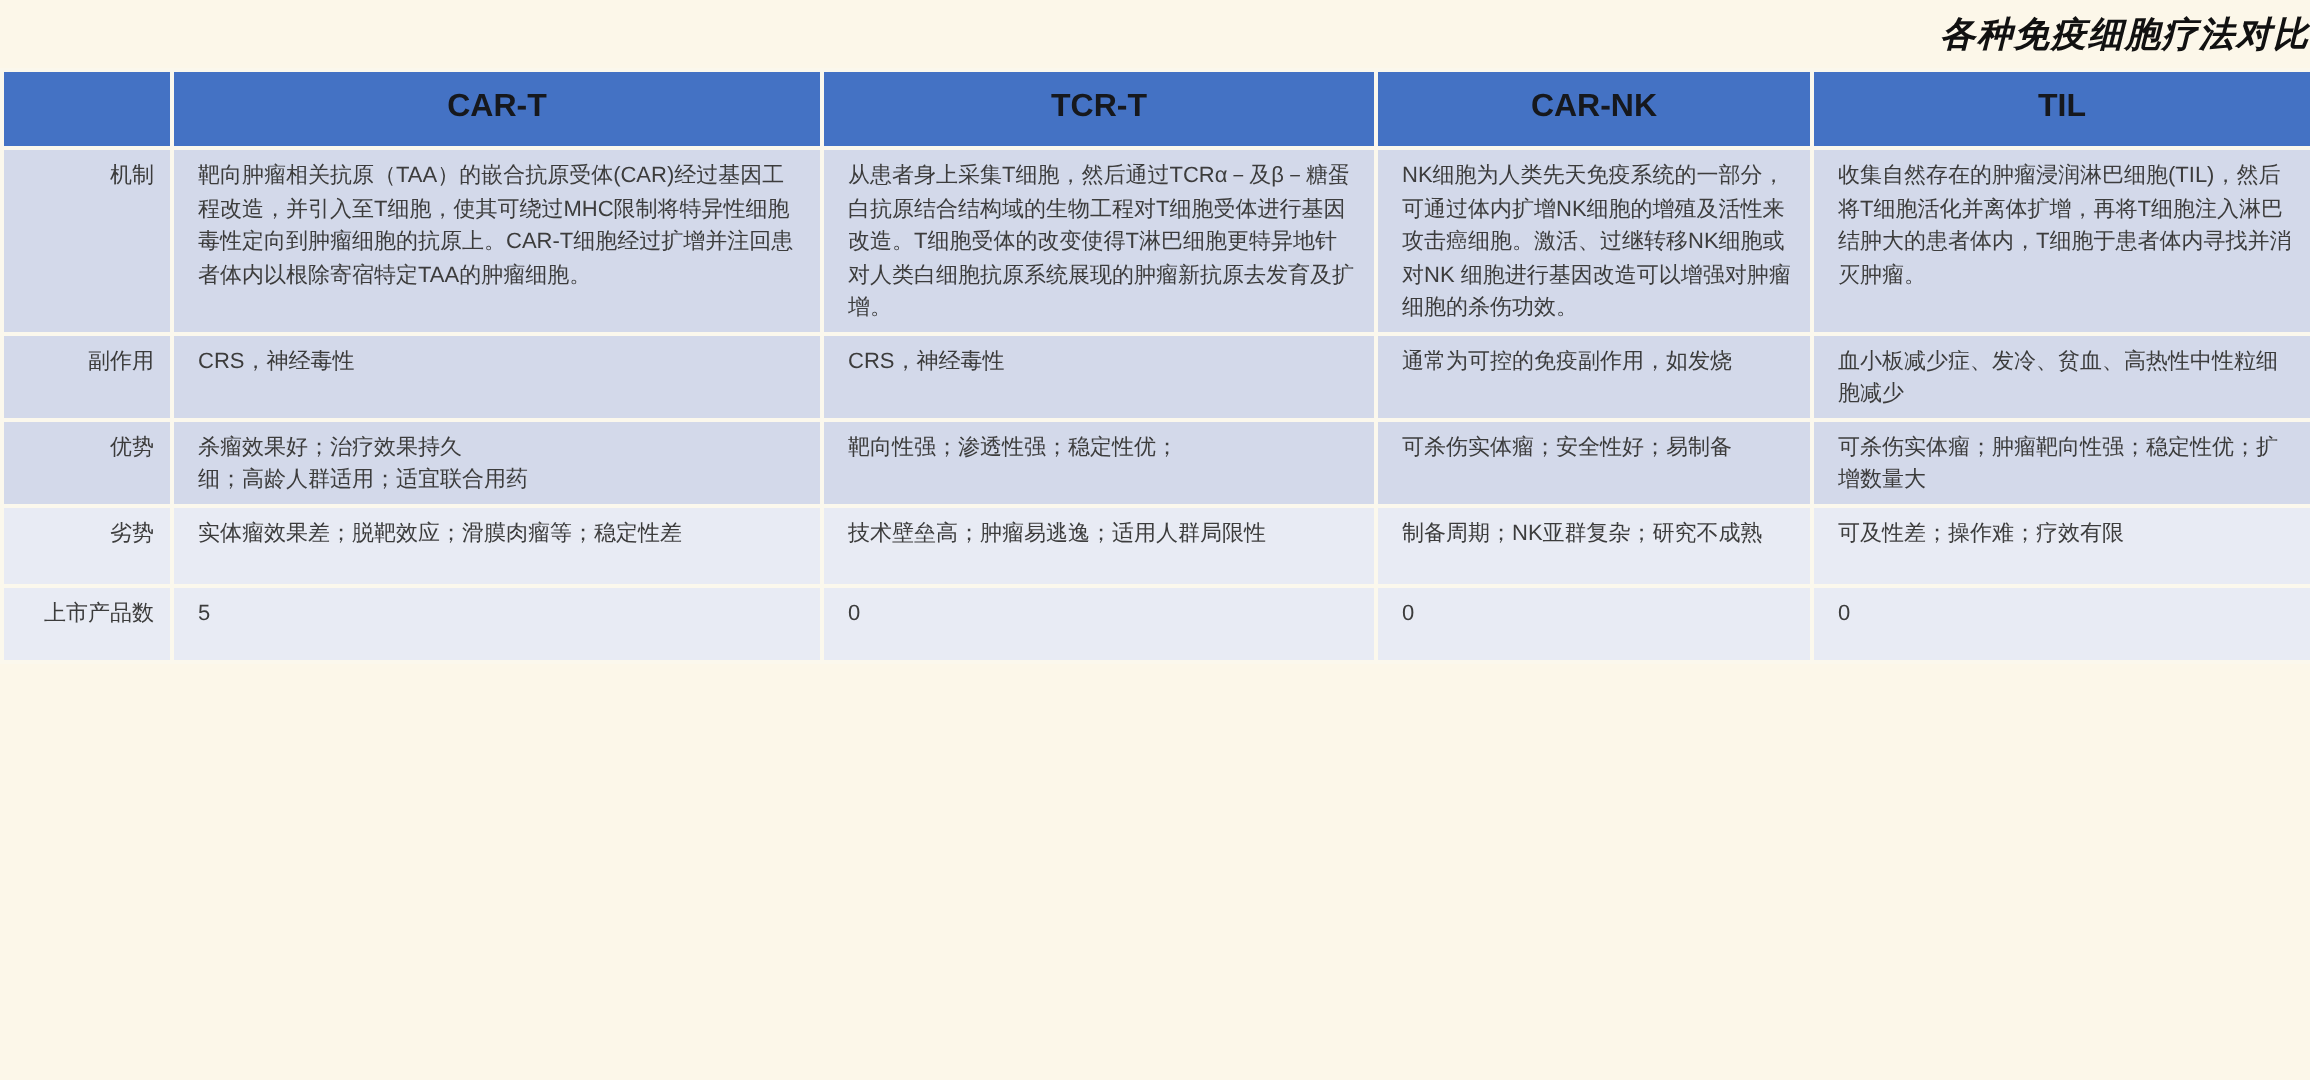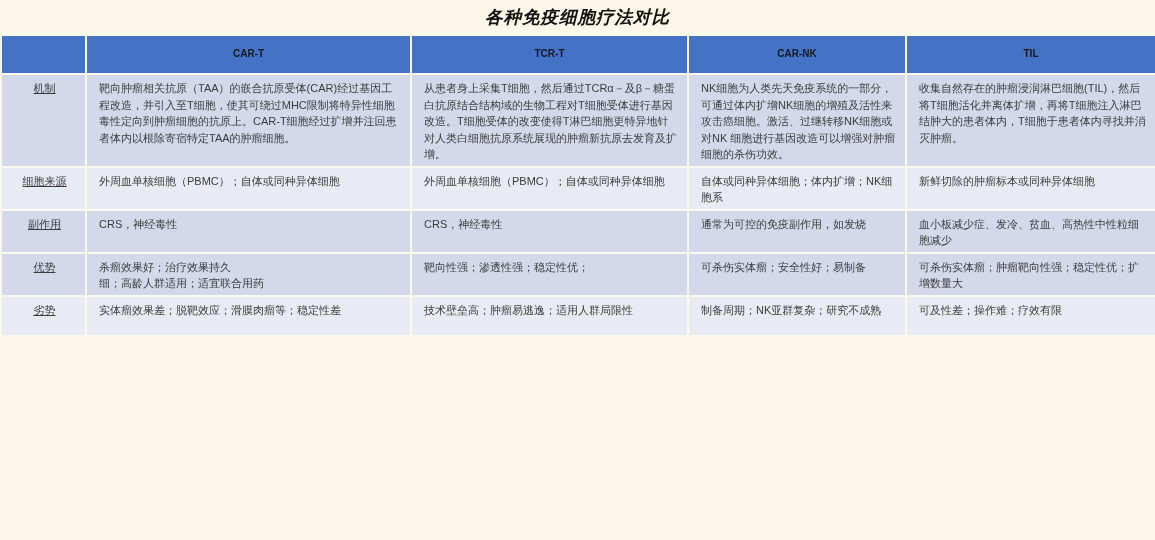--- a/index.html
+++ b/index.html
@@ -4,21 +4,21 @@
 <style>
   html,body{margin:0;padding:0;}
   body{
     width:1155px;height:540px;overflow:hidden;
     background:#FCF7E9;
     font-family:"Liberation Sans","DejaVu Sans",sans-serif;
     color:#3c3c3c;
   }
   .stage{position:relative;width:1155px;height:540px;}
   .title{
-    padding-top:5px;height:29px;text-align:center;
+    padding-top:5px;height:29px;text-align:right;
     font-family:"DejaVu Serif","Liberation Serif",serif;
     font-style:italic;font-weight:bold;font-size:17.5px;color:#111;
     letter-spacing:1px;
   }
   table.cmp{
     width:1155px;table-layout:fixed;border-collapse:collapse;
   }
   table.cmp col.c0{width:85px;}
   table.cmp col.c1{width:325px;}
   table.cmp col.c2{width:277px;}
@@ -27,25 +27,25 @@
   table.cmp th,table.cmp td{
     border:2px solid #FBF8ED;
     vertical-align:top;
     font-size:11px;line-height:16.5px;
     padding:5px 8px 3px 12px;
     white-space:pre-line;
     overflow:hidden;
   }
   table.cmp thead th{
     background:#4472C4;color:#16181d;
-    font-weight:bold;font-size:10px;
+    font-weight:bold;font-size:16px;
     vertical-align:middle;height:33px;padding:2px 4px;
   }
   table.cmp tbody th{
-    font-weight:normal;text-align:center;padding-left:10px;color:#3c3c3c;text-decoration:underline;
+    font-weight:normal;text-align:right;padding-left:10px;color:#3c3c3c;
   }
   tr.band-dark th,tr.band-dark td{background:#D3D9EA;}
   tr.band-light th,tr.band-light td{background:#E8EBF4;}
 </style>
 </head>
 <body>
 
 <div class="stage">
 
   <div class="title">各种免疫细胞疗法对比</div>
@@ -68,27 +68,20 @@
       </tr>
     </thead>
     <tbody>
       <tr class="band-dark" style="height:92px">
         <th>机制</th>
         <td>靶向肿瘤相关抗原（TAA）的嵌合抗原受体(CAR)经过基因工程改造，并引入至T细胞，使其可绕过MHC限制将特异性细胞毒性定向到肿瘤细胞的抗原上。CAR-T细胞经过扩增并注回患者体内以根除寄宿特定TAA的肿瘤细胞。</td>
         <td>从患者身上采集T细胞，然后通过TCRα－及β－糖蛋白抗原结合结构域的生物工程对T细胞受体进行基因改造。T细胞受体的改变使得T淋巴细胞更特异地针对人类白细胞抗原系统展现的肿瘤新抗原去发育及扩增。</td>
         <td>NK细胞为人类先天免疫系统的一部分，可通过体内扩增NK细胞的增殖及活性来攻击癌细胞。激活、过继转移NK细胞或对NK 细胞进行基因改造可以增强对肿瘤细胞的杀伤功效。</td>
         <td>收集自然存在的肿瘤浸润淋巴细胞(TIL)，然后将T细胞活化并离体扩增，再将T细胞注入淋巴结肿大的患者体内，T细胞于患者体内寻找并消灭肿瘤。</td>
       </tr>
-      <tr class="band-light" style="height:37px">
-        <th>细胞来源</th>
-        <td>外周血单核细胞（PBMC）；自体或同种异体细胞</td>
-        <td>外周血单核细胞（PBMC）；自体或同种异体细胞</td>
-        <td>自体或同种异体细胞；体内扩增；NK细胞系</td>
-        <td>新鲜切除的肿瘤标本或同种异体细胞</td>
-      </tr>
       <tr class="band-dark" style="height:37px">
         <th>副作用</th>
         <td>CRS，神经毒性</td>
         <td>CRS，神经毒性</td>
         <td>通常为可控的免疫副作用，如发烧</td>
         <td>血小板减少症、发冷、贫血、高热性中性粒细胞减少</td>
       </tr>
       <tr class="band-dark" style="height:36px">
         <th>优势</th>
         <td>杀瘤效果好；治疗效果持久
@@ -97,16 +90,23 @@
         <td>可杀伤实体瘤；安全性好；易制备</td>
         <td>可杀伤实体瘤；肿瘤靶向性强；稳定性优；扩增数量大</td>
       </tr>
       <tr class="band-light" style="height:40px">
         <th>劣势</th>
         <td>实体瘤效果差；脱靶效应；滑膜肉瘤等；稳定性差</td>
         <td>技术壁垒高；肿瘤易逃逸；适用人群局限性</td>
         <td>制备周期；NK亚群复杂；研究不成熟</td>
         <td>可及性差；操作难；疗效有限</td>
       </tr>
+      <tr class="band-light" style="height:38px">
+        <th>上市产品数</th>
+        <td>5</td>
+        <td>0</td>
+        <td>0</td>
+        <td>0</td>
+      </tr>
     </tbody>
   </table>
 
 </div>
 
 </body></html>

